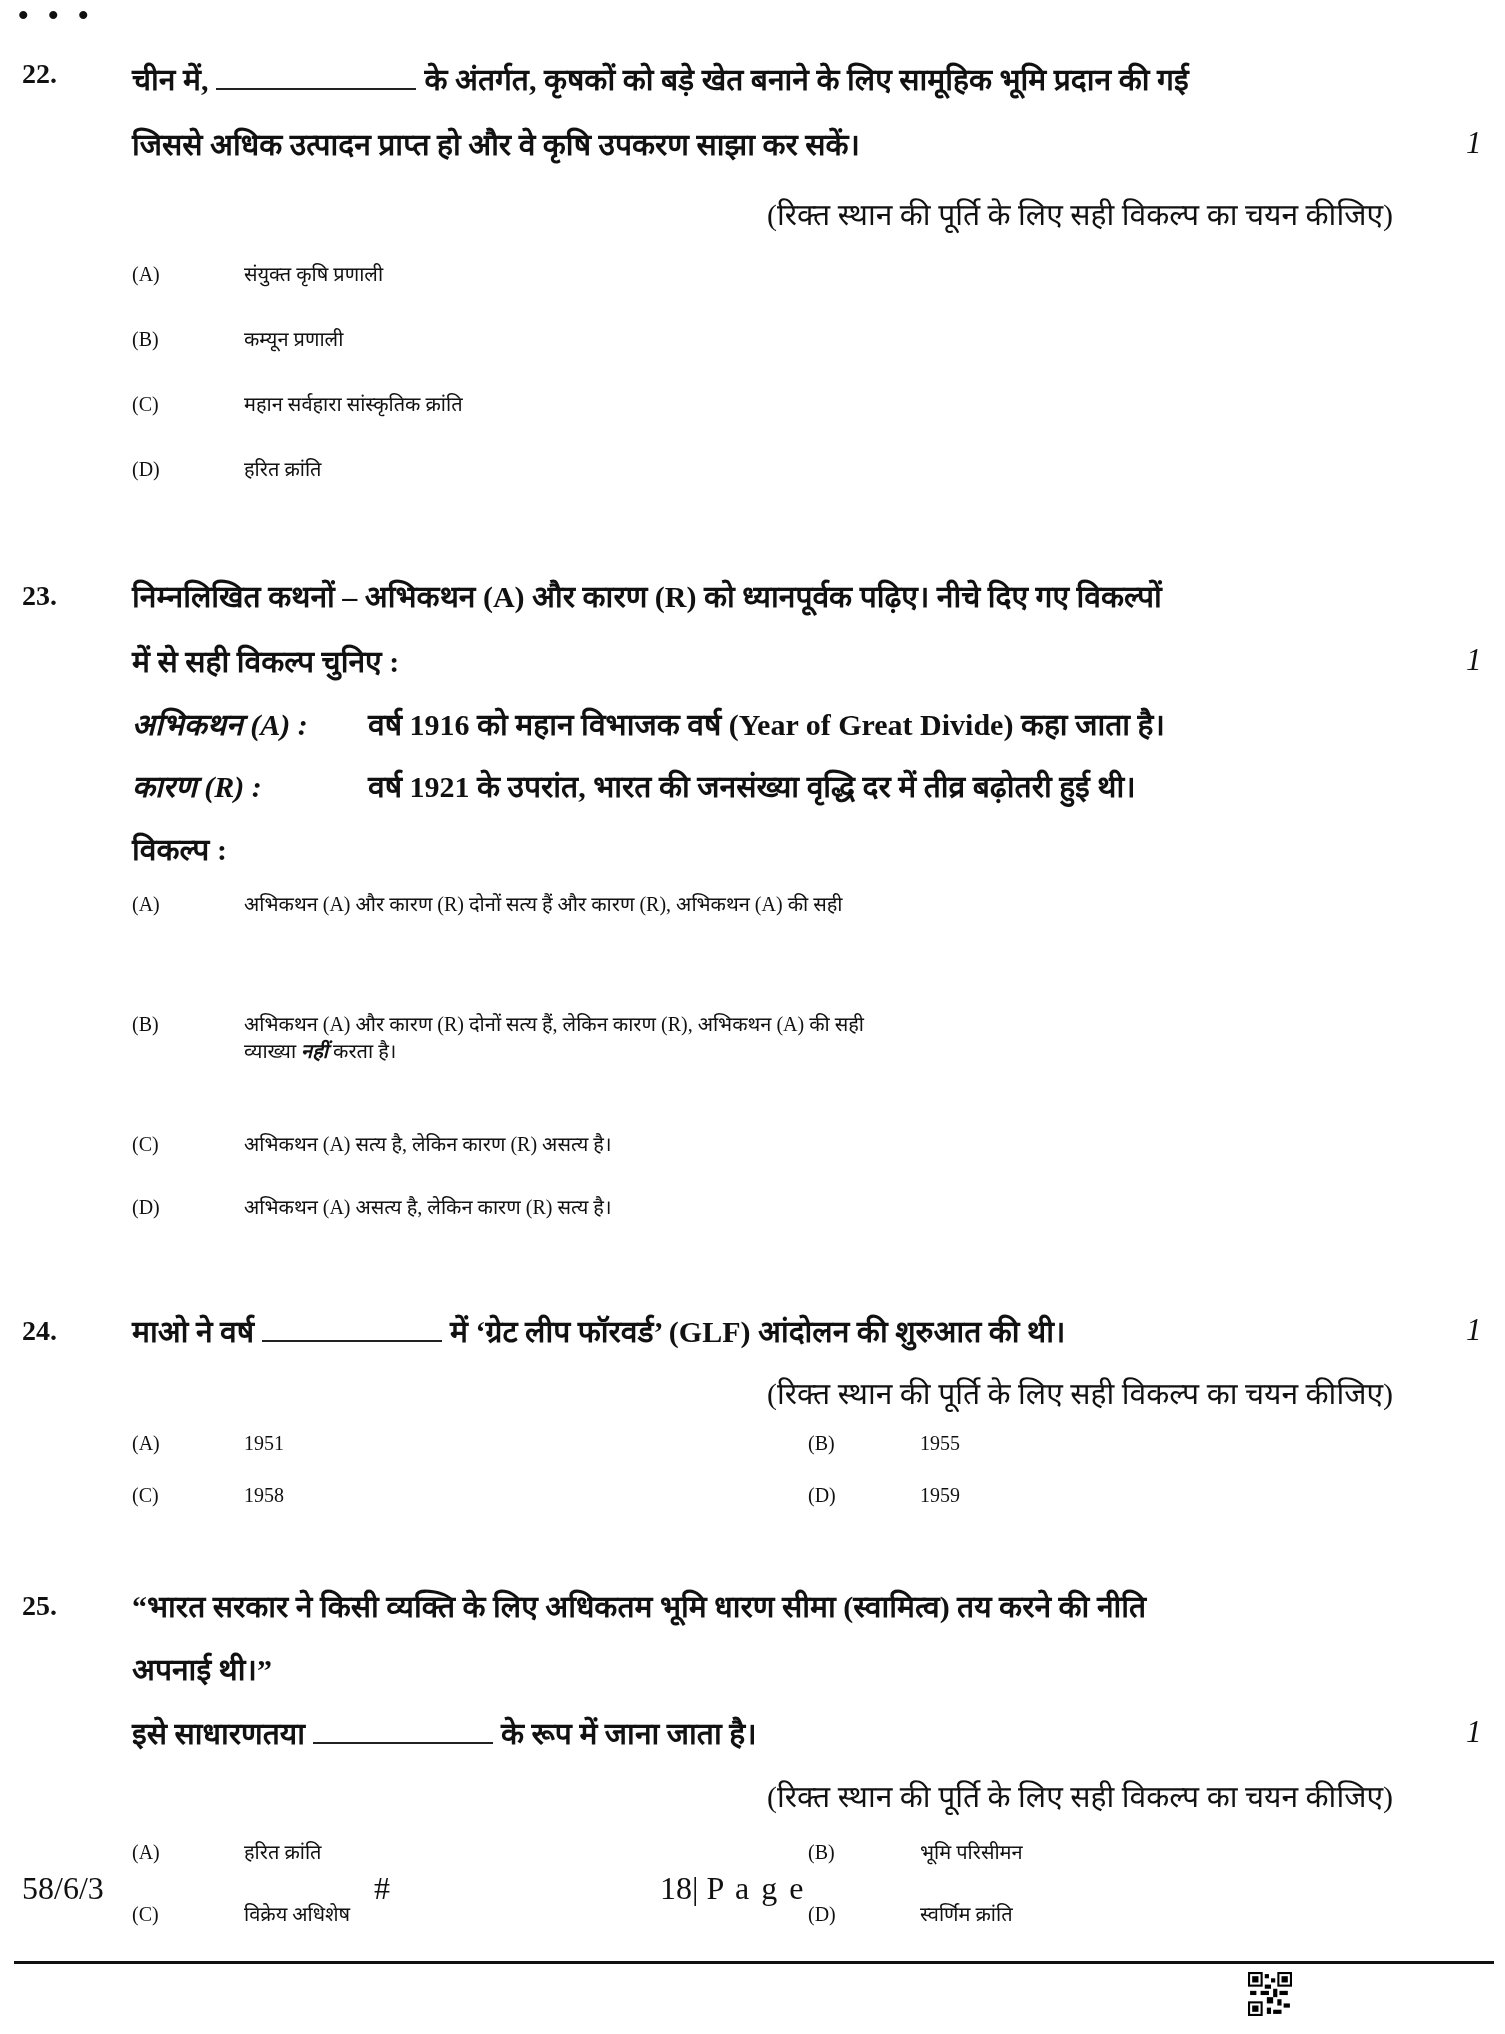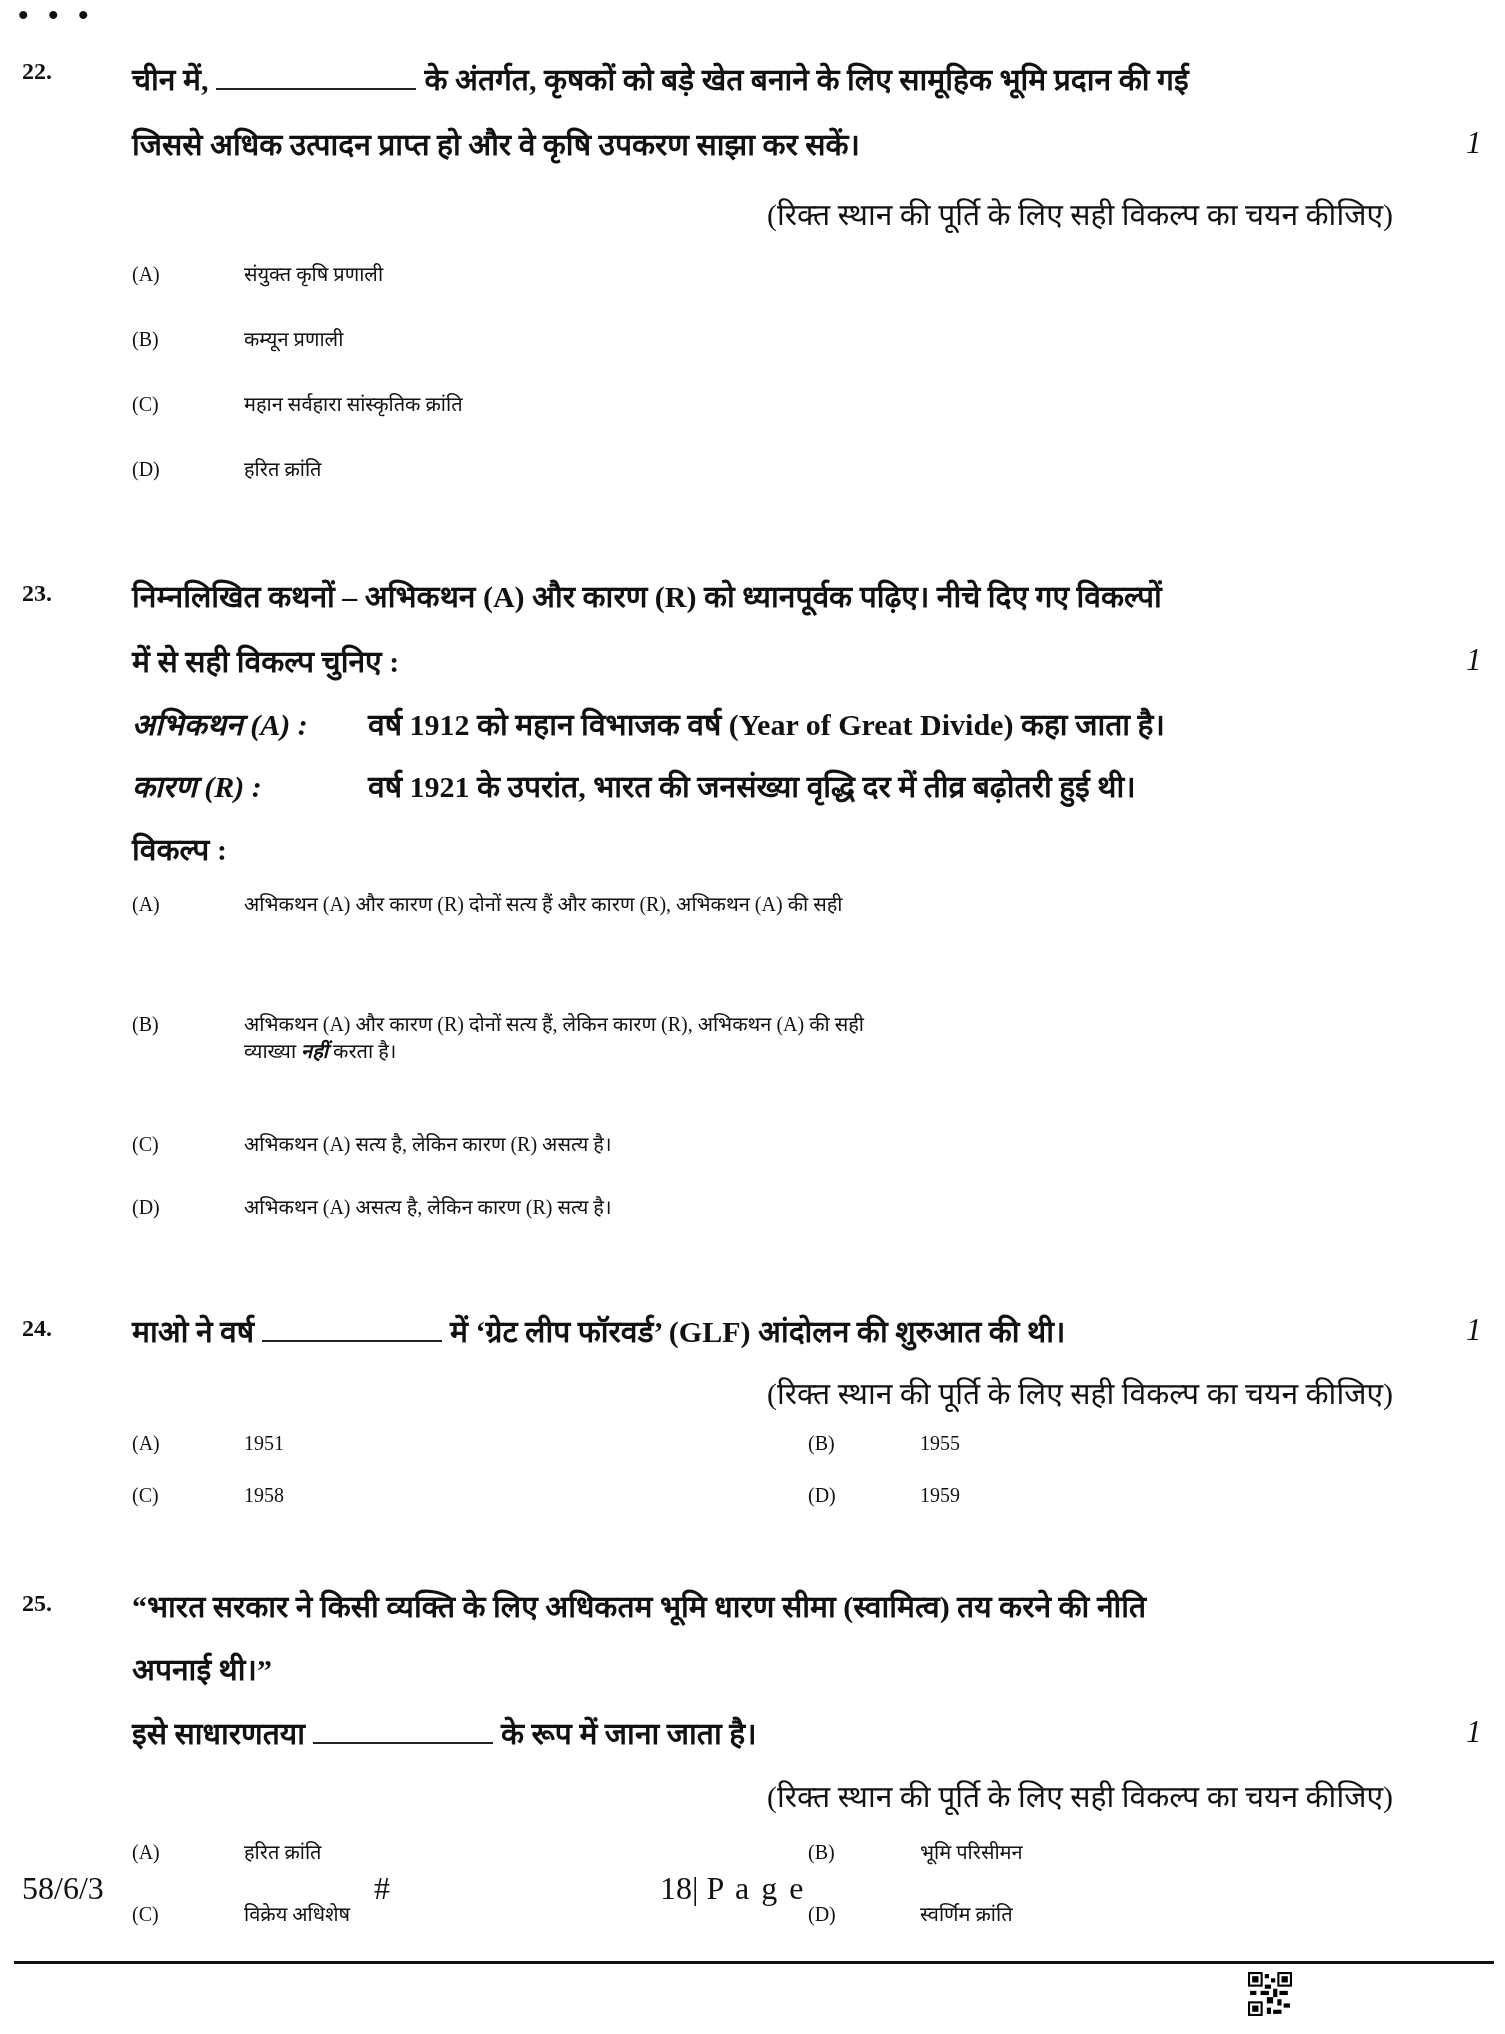--- a/index.html
+++ b/index.html
@@ -3,21 +3,21 @@
 <meta charset="utf-8">
 <style>
   html, body { margin: 0; padding: 0; background: #ffffff; }
   body {
     width: 1505px; height: 2034px; position: relative; overflow: hidden;
     font-family: "DejaVu Serif", "Liberation Serif", serif;
     color: #111111;
   }
   .dots { position: absolute; left: 18px; top: 0px; font-size: 30px; letter-spacing: 6px; font-family: "Liberation Serif", serif; line-height: 30px; font-weight: bold; }
   .q { position: absolute; left: 0; width: 1505px; }
-  .qnum { position: absolute; left: 22px; font-weight: bold; font-size: 24px; font-family: "Liberation Serif", serif; }
+  .qnum { position: absolute; left: 22px; font-weight: bold; font-size: 28px; font-family: "Liberation Serif", serif; }
   .line { position: absolute; left: 132px; font-size: 30px; white-space: nowrap; font-family: "Liberation Serif", "DejaVu Serif", serif; font-weight: bold; }
   .marks { position: absolute; left: 1466px; font-size: 31px; font-style: italic; font-family: "Liberation Serif", serif; }
   .hint { position: absolute; right: 112px; font-size: 30px; white-space: nowrap; font-family: "Liberation Serif", serif; }
   .opt { position: absolute; font-size: 20px; white-space: nowrap; font-family: Liberation Serif, serif; }
   .opt .lbl { display: inline-block; width: 112px; }
   .blank { display: inline-block; width: 200px; border-bottom: 2px solid #222; height: 24px; vertical-align: baseline; margin: 0 8px; }
   .blank.w180 { width: 180px; }
   .it { font-style: italic; }
   .b { font-weight: bold; }
   .footer-rule { position: absolute; left: 14px; top: 1961px; width: 1480px; height: 3px; background: #111; }
@@ -42,21 +42,21 @@
   <div class="opt" style="left:132px; top:390px"><span class="lbl">(C)</span><span>महान सर्वहारा सांस्कृतिक क्रांति</span></div>
   <div class="opt" style="left:132px; top:455px"><span class="lbl">(D)</span><span>हरित क्रांति</span></div>
 </div>
 
 <div class="q">
   <span class="qnum" style="top:580px">23.</span>
   <div class="line" style="top:575px">निम्नलिखित कथनों – अभिकथन (A) और कारण (R) को ध्यानपूर्वक पढ़िए। नीचे दिए गए विकल्पों</div>
   <div class="line" style="top:640px">में से सही विकल्प चुनिए :</div>
   <span class="marks" style="top:642px">1</span>
   <div class="line" style="top:703px">
-    <span class="it" style="display:inline-block; width:236px">अभिकथन (A) :</span><span>वर्ष 1912 को महान विभाजक वर्ष (Year of Great Divide) कहा जाता है।</span>
+    <span class="it" style="display:inline-block; width:236px">अभिकथन (A) :</span><span>वर्ष 1916 को महान विभाजक वर्ष (Year of Great Divide) कहा जाता है।</span>
   </div>
   <div class="line" style="top:765px">
     <span class="it" style="display:inline-block; width:236px">कारण (R) :</span><span>वर्ष 1921 के उपरांत, भारत की जनसंख्या वृद्धि दर में तीव्र बढ़ोतरी हुई थी।</span>
   </div>
   <div class="line b" style="top:828px">विकल्प :</div>
 
   <div class="opt" style="left:132px; top:890px">
     <span class="lbl">(A)</span><span>अभिकथन (A) और कारण (R) दोनों सत्य हैं और कारण (R), अभिकथन (A) की सही</span>
   </div>
   <div class="opt" style="left:132px; top:1010px">

